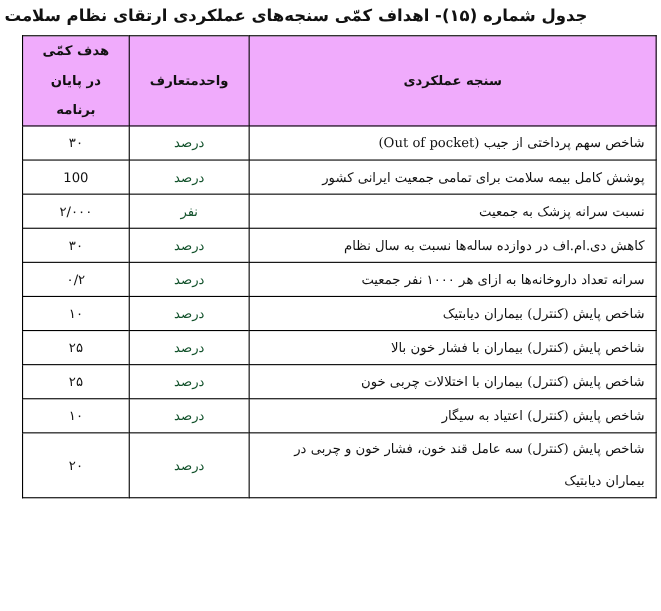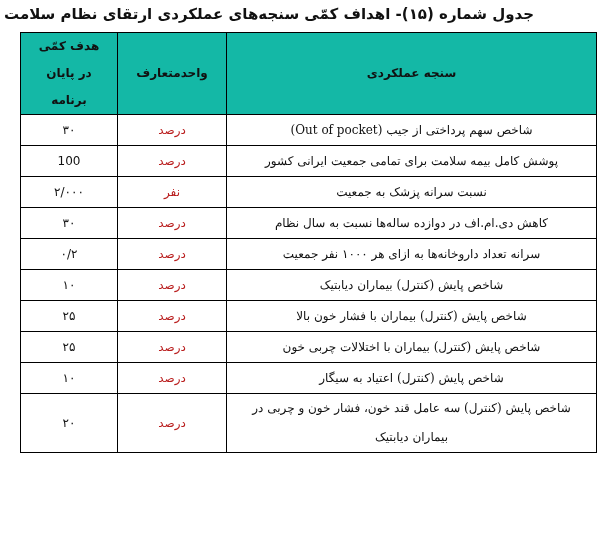--- a/index.html
+++ b/index.html
@@ -4,26 +4,26 @@
 <style>
   html, body { margin: 0; padding: 0; background: #ffffff; }
   body { width: 601px; height: 555px; position: relative; overflow: hidden;
          font-family: "DejaVu Serif", "Liberation Serif", serif; color: #111; }
   .title { position: absolute; top: 5px; left: 84px; width: 450px; text-align: center;
            direction: rtl; font-family: "DejaVu Sans", sans-serif; font-weight: bold;
            font-size: 15px; line-height: 18px; white-space: nowrap; }
   table.metrics { position: absolute; top: 32px; left: 20px; width: 576px;
                   border-collapse: collapse; direction: rtl; table-layout: fixed; }
   table.metrics th, table.metrics td { border: 1.5px solid #000; padding: 0 10px; }
-  table.metrics th { background: #14b8a6; font-family: "DejaVu Sans", sans-serif;
+  table.metrics th { background: #f0abfc; font-family: "DejaVu Sans", sans-serif;
                      font-weight: bold; font-size: 12px; text-align: center; height: 64px;
                      line-height: 27px; }
   table.metrics td { font-size: 12px; line-height: 29px; }
-  td.metric { text-align: center; padding-right: 18px; }
-  td.unit { text-align: center; font-family: "DejaVu Sans", sans-serif; font-size: 11.5px; color: #b91c1c; }
+  td.metric { text-align: right; padding-right: 18px; }
+  td.unit { text-align: center; font-family: "DejaVu Sans", sans-serif; font-size: 11.5px; color: #14532d; }
   td.target { text-align: center; font-family: "DejaVu Sans", sans-serif; font-size: 11.5px; }
   tr.tall td { height: 58px; }
   tr.norm td { height: 30px; }
 </style>
 </head>
 <body>
 
 <div class="title">جدول شماره (۱۵)- اهداف کمّی سنجه‌های عملکردی ارتقای نظام سلامت</div>
 
 <table class="metrics">

